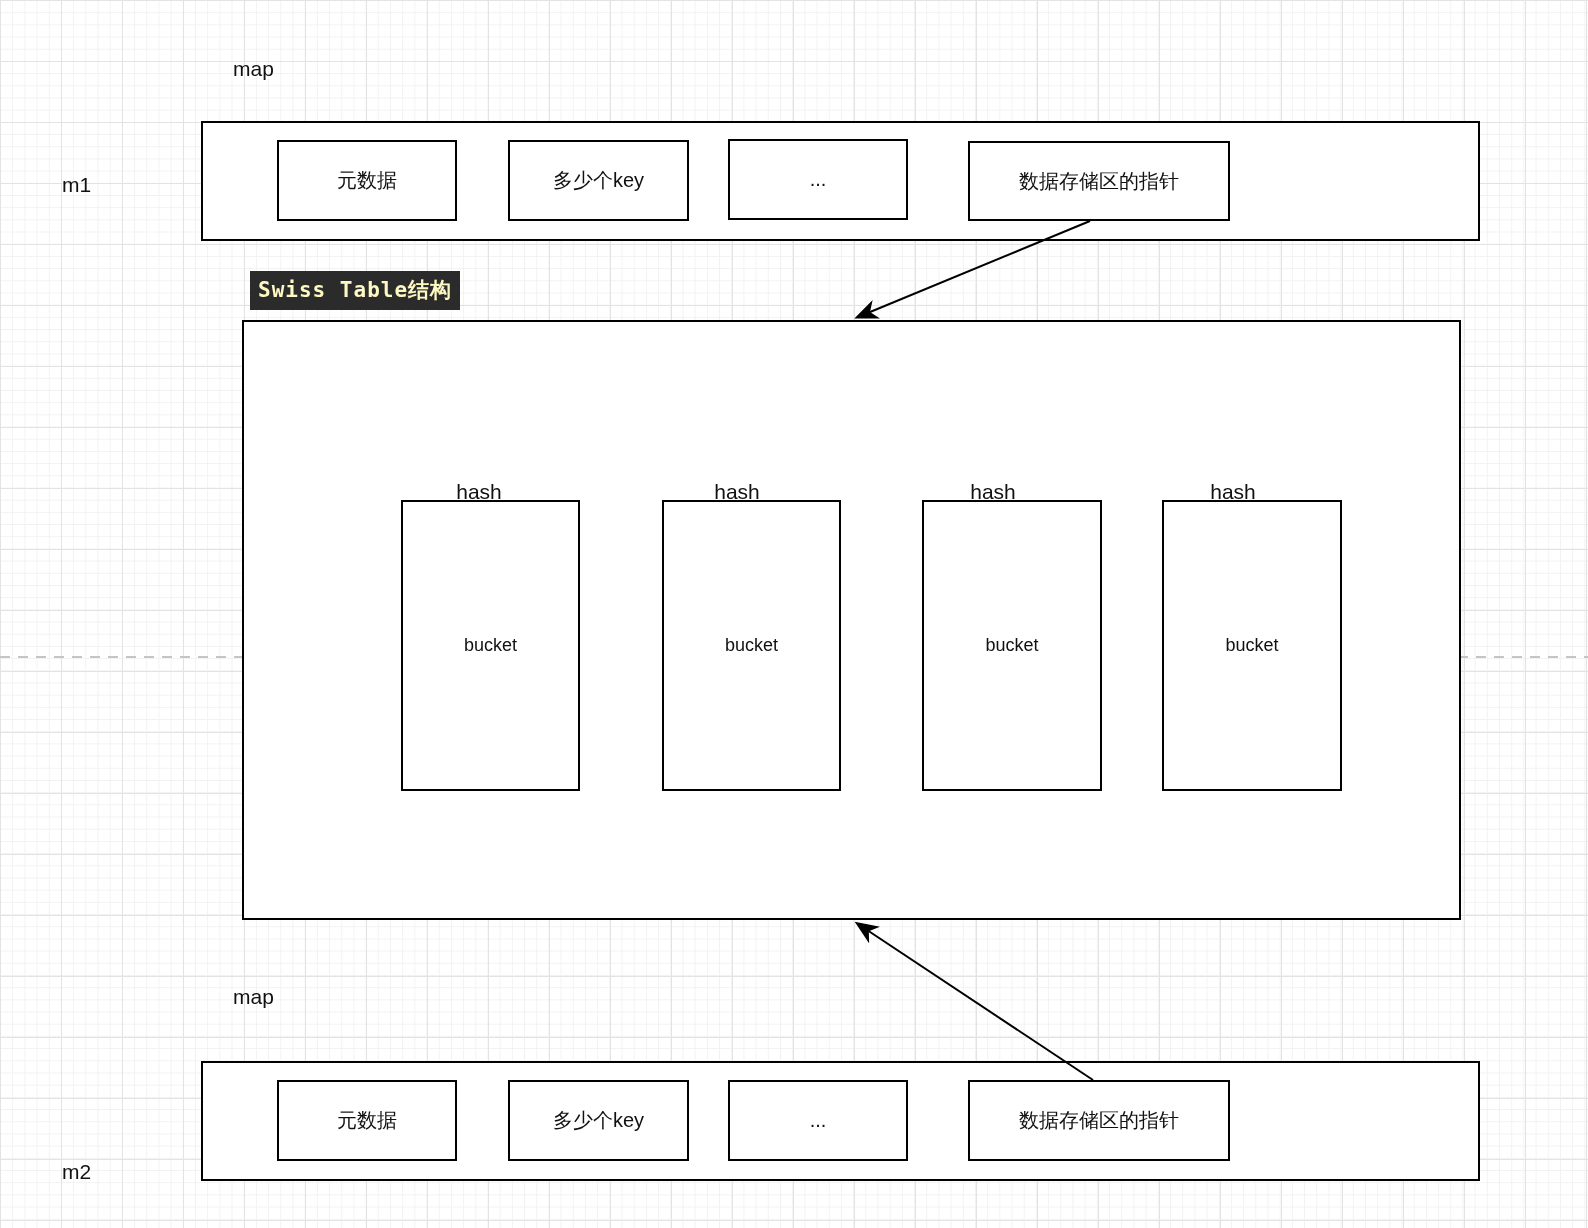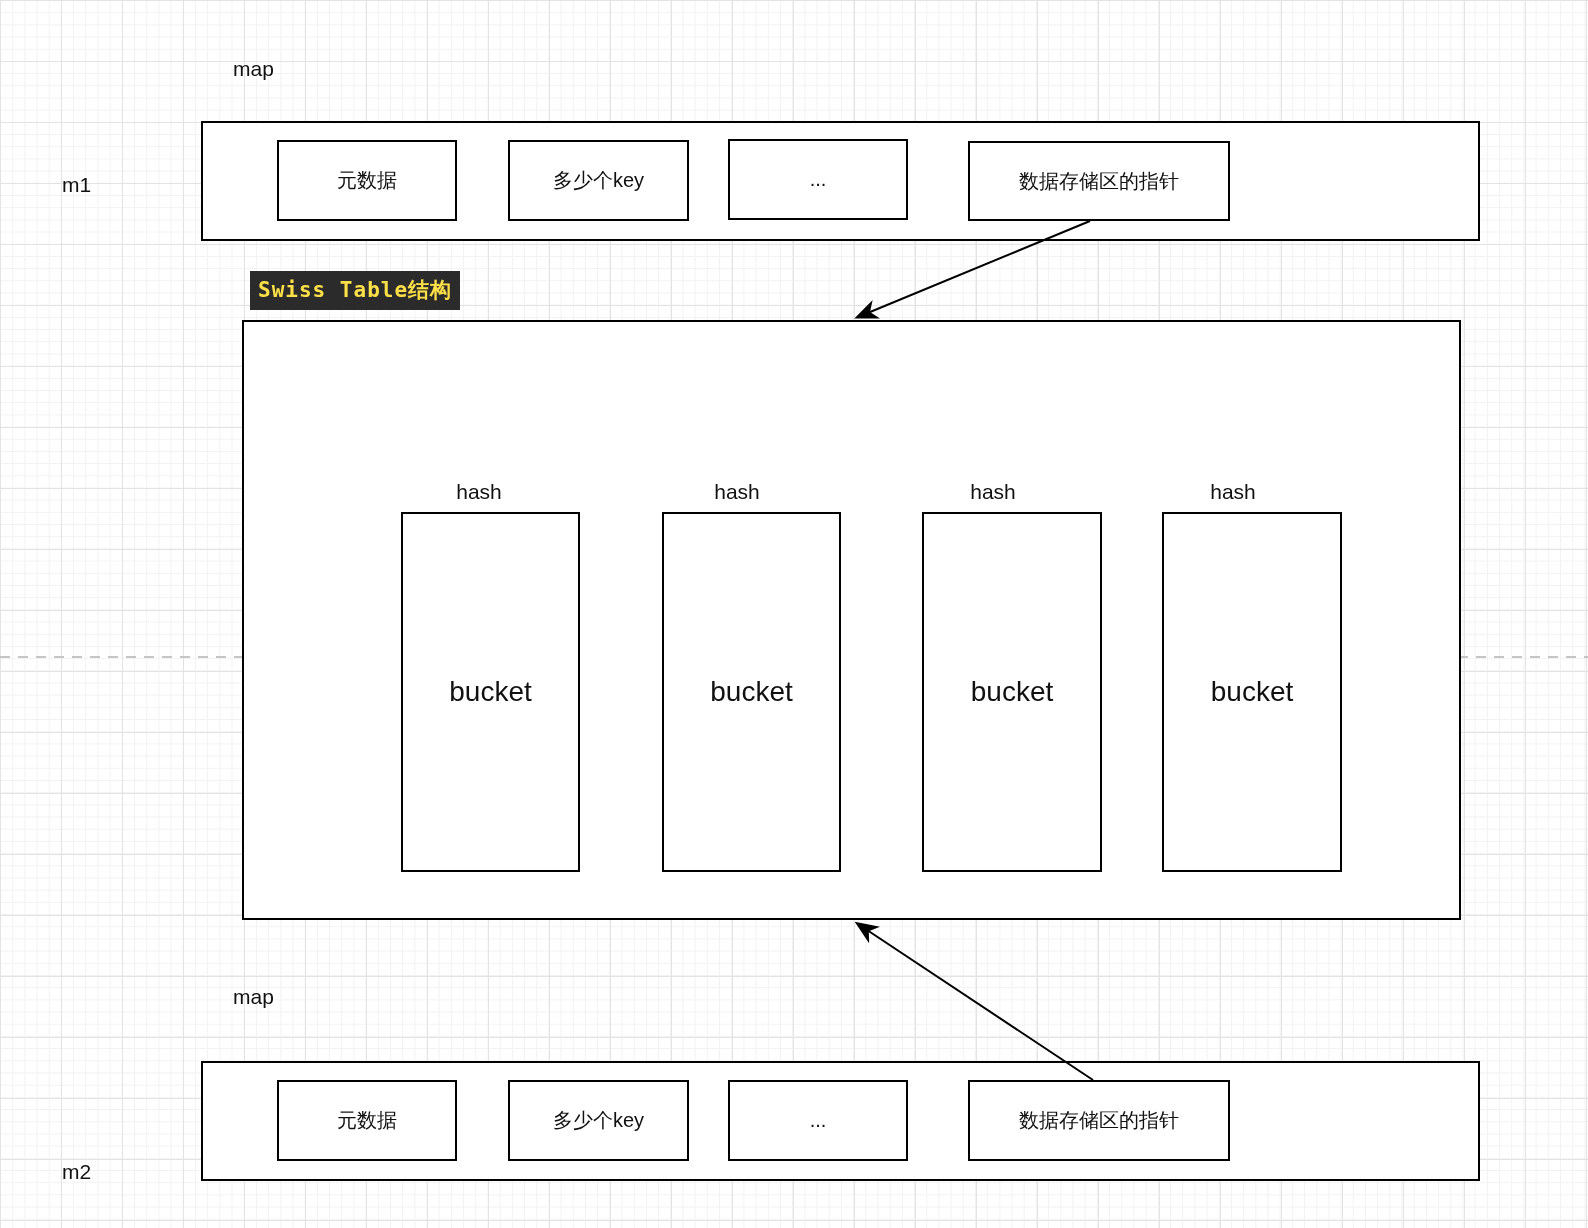--- a/index.html
+++ b/index.html
@@ -50,42 +50,42 @@
   }
   .swiss-title {
     z-index: 4;
     left: 250px; top: 271px;
     padding: 5px 8px 6px 8px;
     font-family: "DejaVu Sans Mono", monospace;
     font-weight: bold;
     font-size: 21px;
     letter-spacing: 1px;
     background: #2b2b2b;
-    color: #fde047;
+    color: #fef9c3;
     white-space: nowrap;
   }
   .hash-label {
     z-index: 3;
     top: 436px;
     width: 180px;
     text-align: center;
     font-size: 21px;
     margin-top: 44px;
   }
   .bucket-box {
-    top: 512px;
-    height: 360px;
+    top: 500px;
+    height: 291px;
     background: #ffffff;
     border: 2.5px solid #000;
     z-index: 3;
     box-sizing: border-box;
     display: flex;
     align-items: center;
     justify-content: center;
-    font-size: 28px;
+    font-size: 18px;
   }
   svg.arrows {
     position: absolute;
     left: 0; top: 0;
     z-index: 5;
     pointer-events: none;
   }
 </style>
 </head>
 <body>

